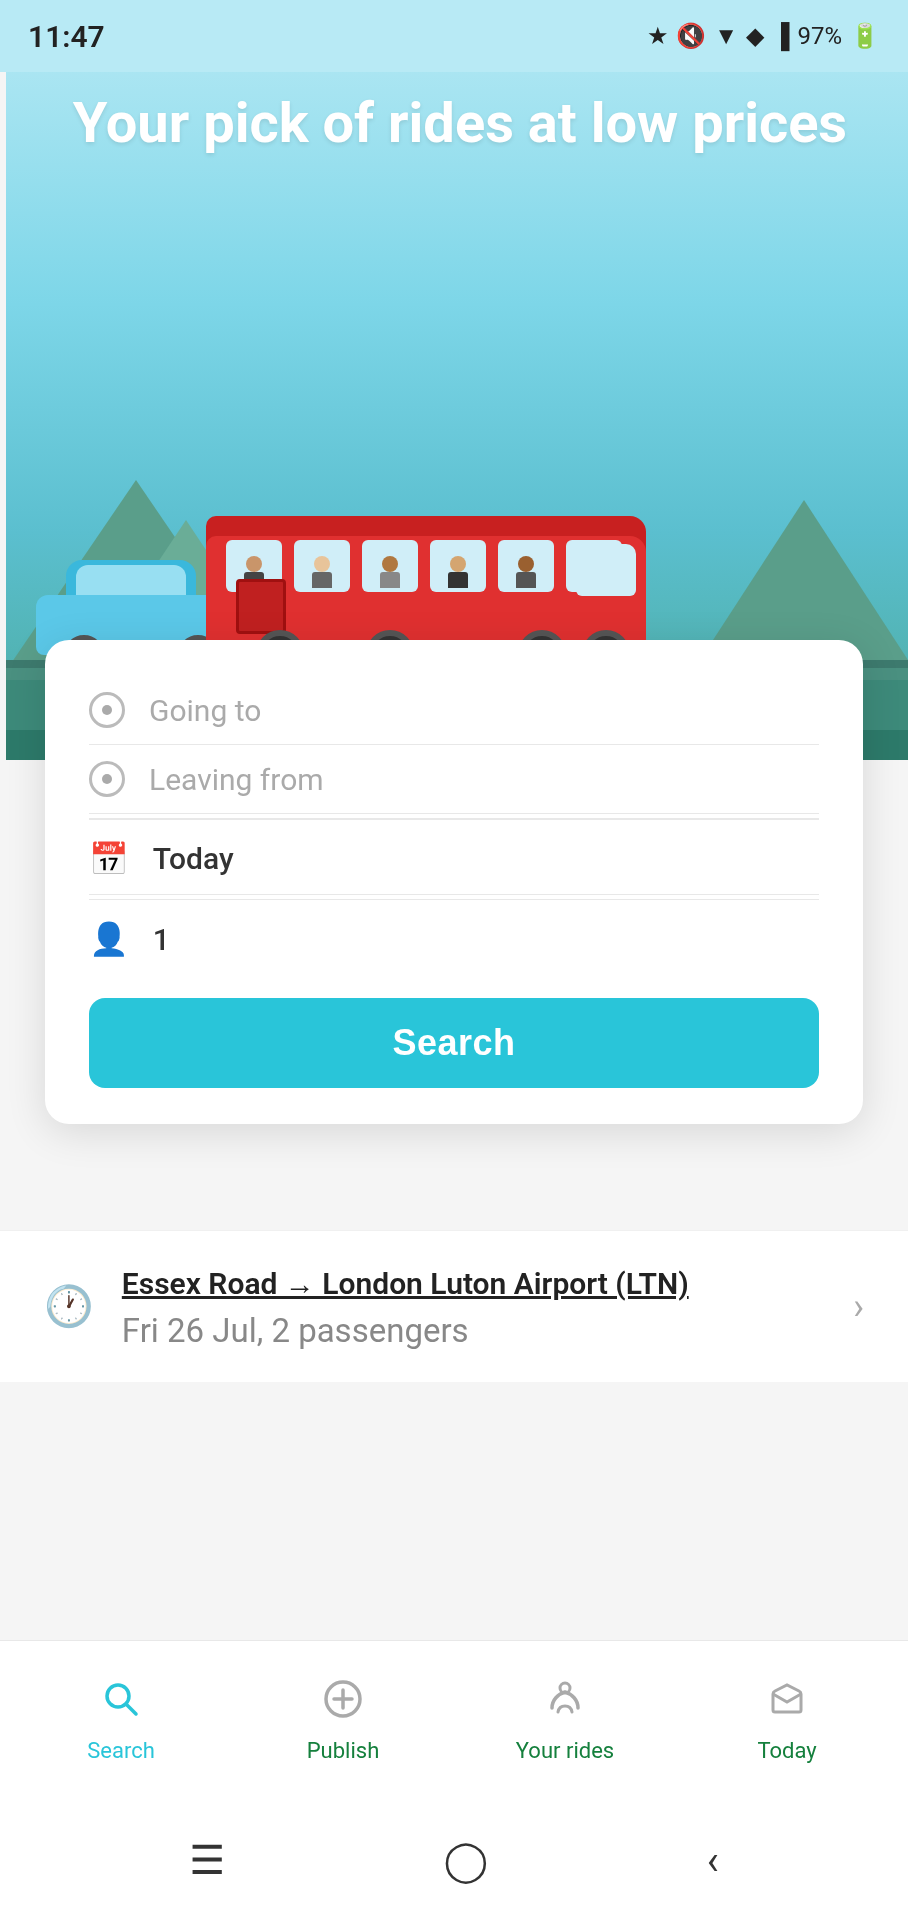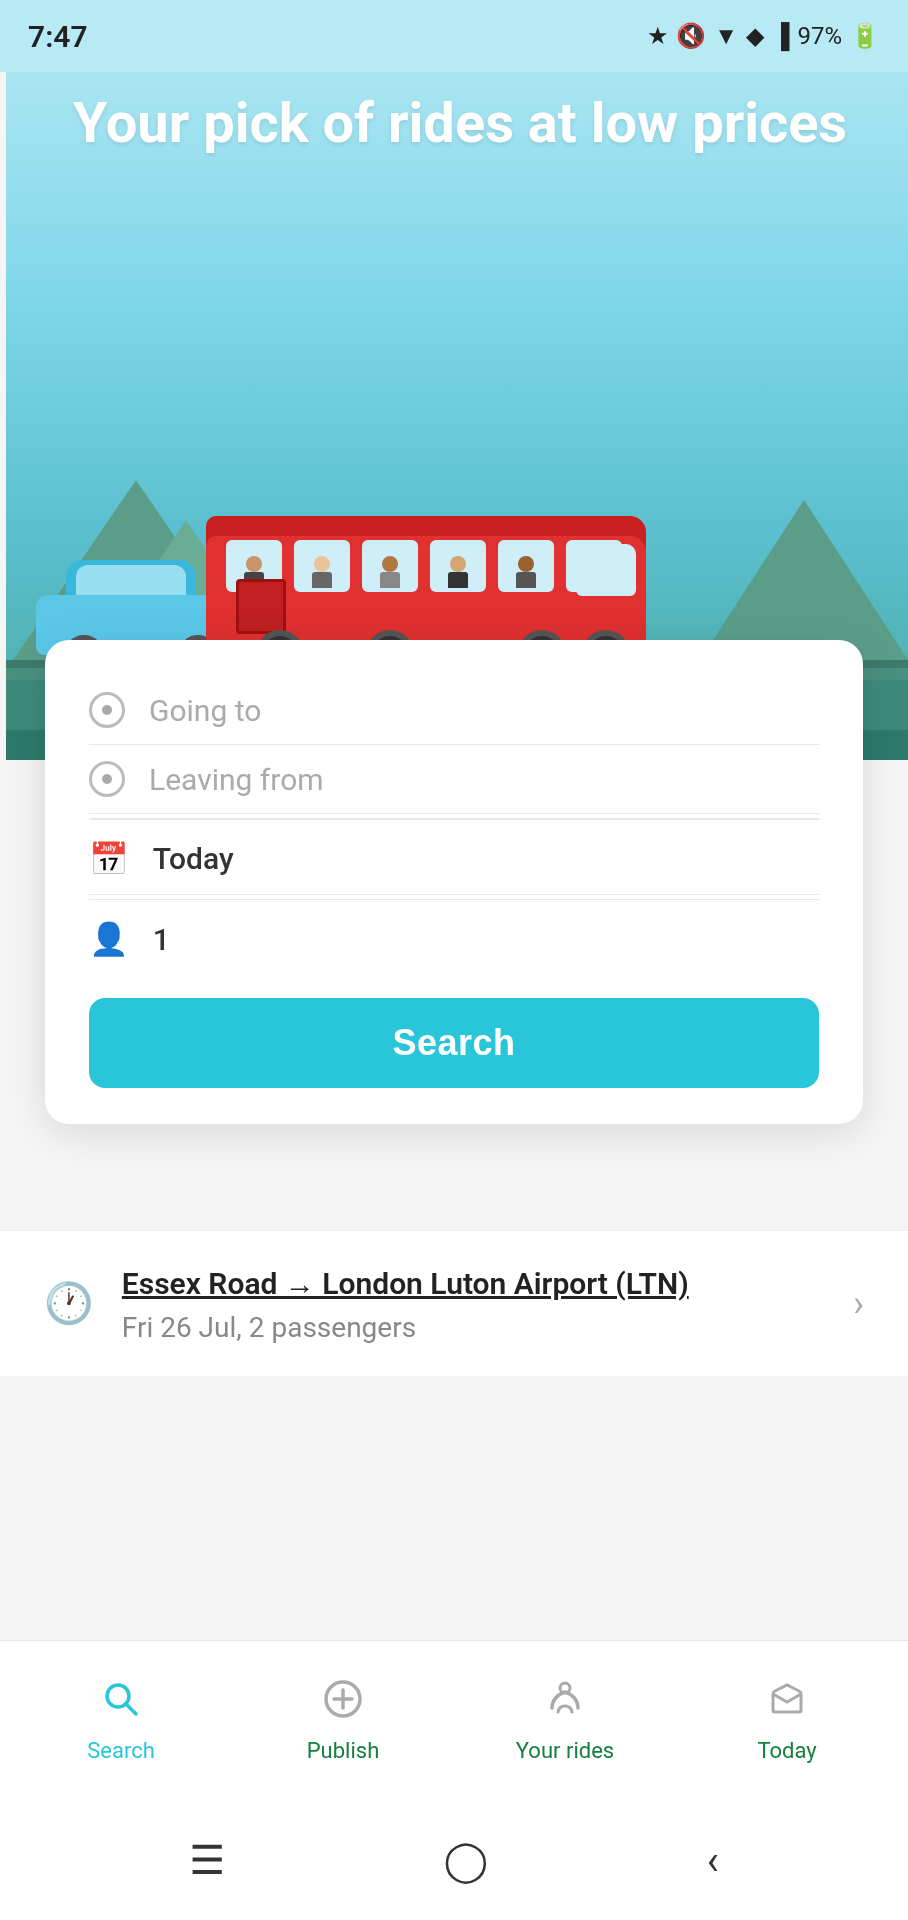--- a/index.html
+++ b/index.html
@@ -406,21 +406,21 @@
 
     .recent-route {
       font-size: 30px;
       font-weight: 600;
       color: #222;
       line-height: 1.4;
       text-decoration: underline;
     }
 
     .recent-details {
-      font-size: 28px;
+      font-size: 33px;
       color: #888;
       margin-top: 6px;
     }
 
     .recent-arrow {
       font-size: 36px;
       color: #aaa;
       flex-shrink: 0;
     }
 
@@ -498,21 +498,21 @@
       background: #c9956a;
     }
     .fig-body {
       border-radius: 3px 3px 0 0;
     }
   </style>
 </head>
 <body>
 
 <div class="status-bar">
-  <span class="status-time">7:47</span>
+  <span class="status-time">11:47</span>
   <div class="status-icons">
     <span>★</span>
     <span>🔇</span>
     <span>▼</span>
     <span>◆</span>
     <span>▐</span>
     <span>97%</span>
     <span>🔋</span>
   </div>
 </div>

